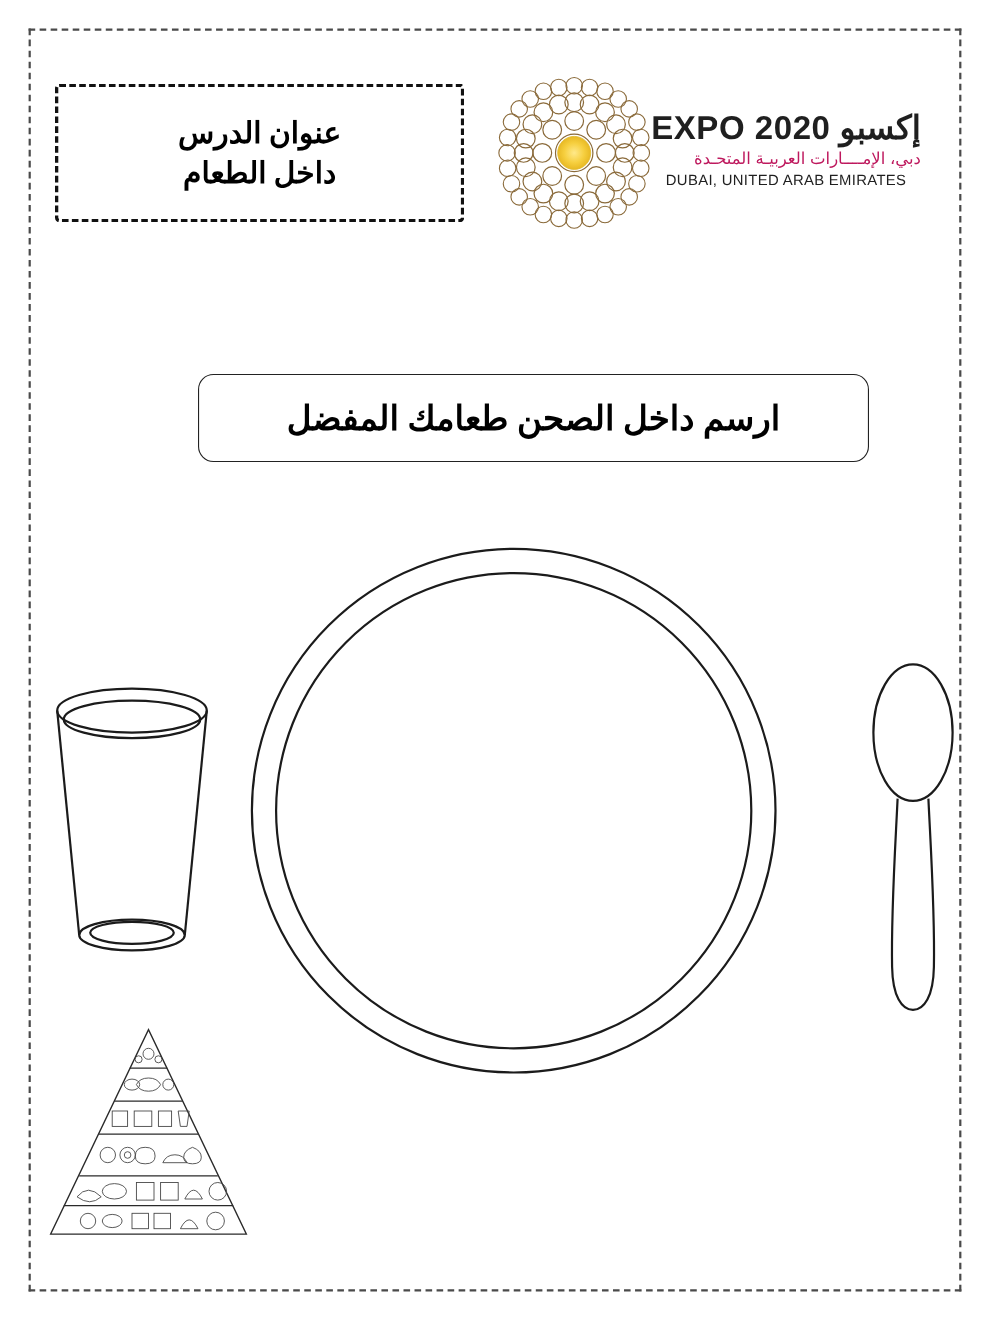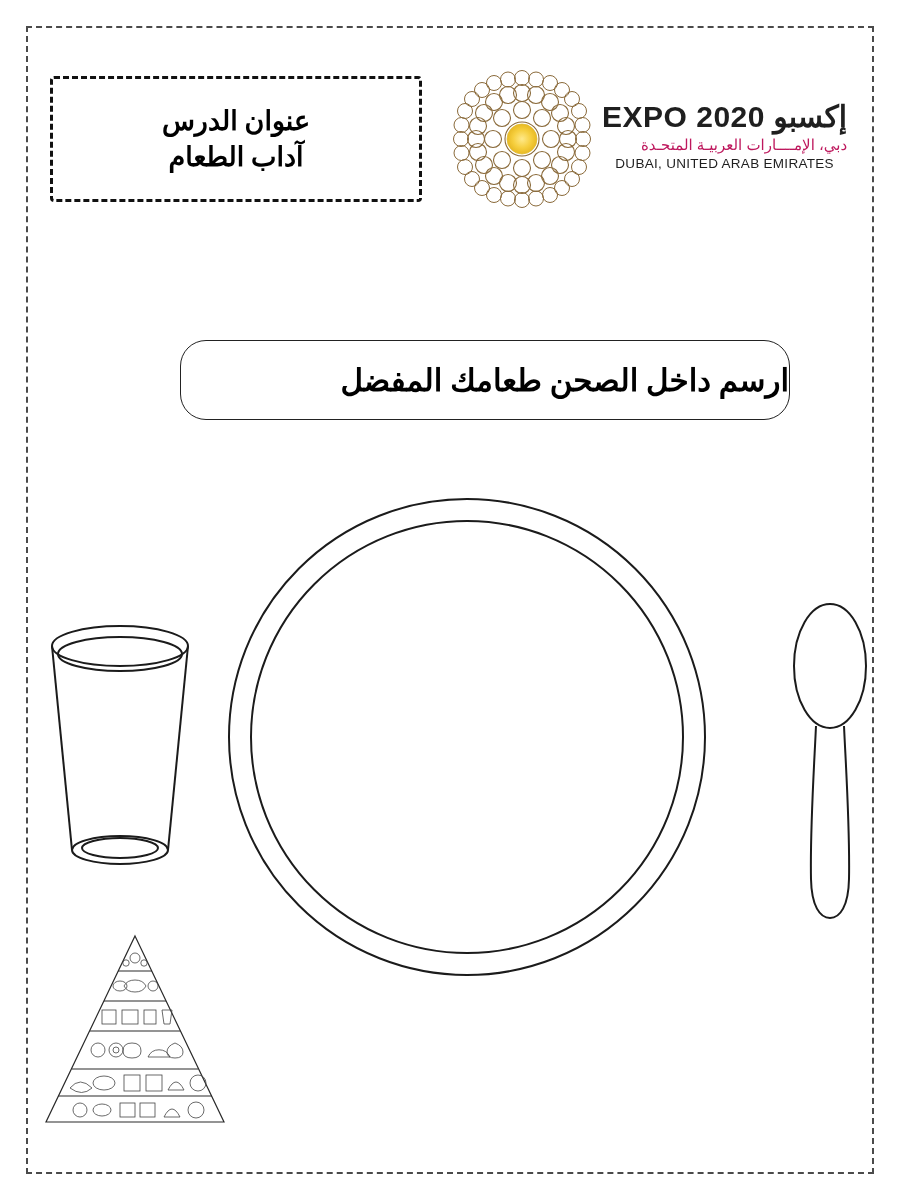--- a/index.html
+++ b/index.html
@@ -41,21 +41,20 @@
   }
   .logo-block {
     position: absolute;
     right: 6px;
     top: 6px;
     width: 400px;
     height: 150px;
     display: flex;
     flex-direction: row-reverse;
     align-items: center;
-    gap: 10px;
   }
   .logo-mark {
     width: 140px;
     height: 140px;
     position: relative;
     flex: 0 0 auto;
   }
   .logo-text {
     direction: rtl;
     text-align: right;
@@ -108,23 +107,24 @@
     color: #000;
   }
   
   .instruction {
     position: absolute;
     left: 180px;
     top: 340px;
     width: 610px;
     height: 80px;
     border: 1.5px solid #222;
-    border-radius: 26px;
+    border-radius: 14px;
     display: flex;
     align-items: center;
+    justify-content: center;
     box-sizing: border-box;
   }
   .instruction span {
     font-family: "Liberation Serif", serif;
     font-weight: bold;
     font-size: 31px;
     color: #000;
   }
   
   .plate {
@@ -265,21 +265,21 @@
 
       <div class="logo-text">
         <div class="l1">إكسبو EXPO 2020</div>
         <div class="l2">دبي، الإمــــارات العربيـة المتحـدة</div>
         <div class="l3">DUBAI, UNITED ARAB EMIRATES</div>
       </div>
     </div>
 
     <div class="lesson-box">
       <div class="t1">عنوان الدرس</div>
-      <div class="t2">آداب الطعام</div>
+      <div class="t2">داخل الطعام</div>
     </div>
   </div>
 
   <div class="instruction">
     <span>ارسم داخل الصحن طعامك المفضل</span>
   </div>
 
   <div class="plate">
     <div class="outer"></div>
     <div class="inner"></div>

